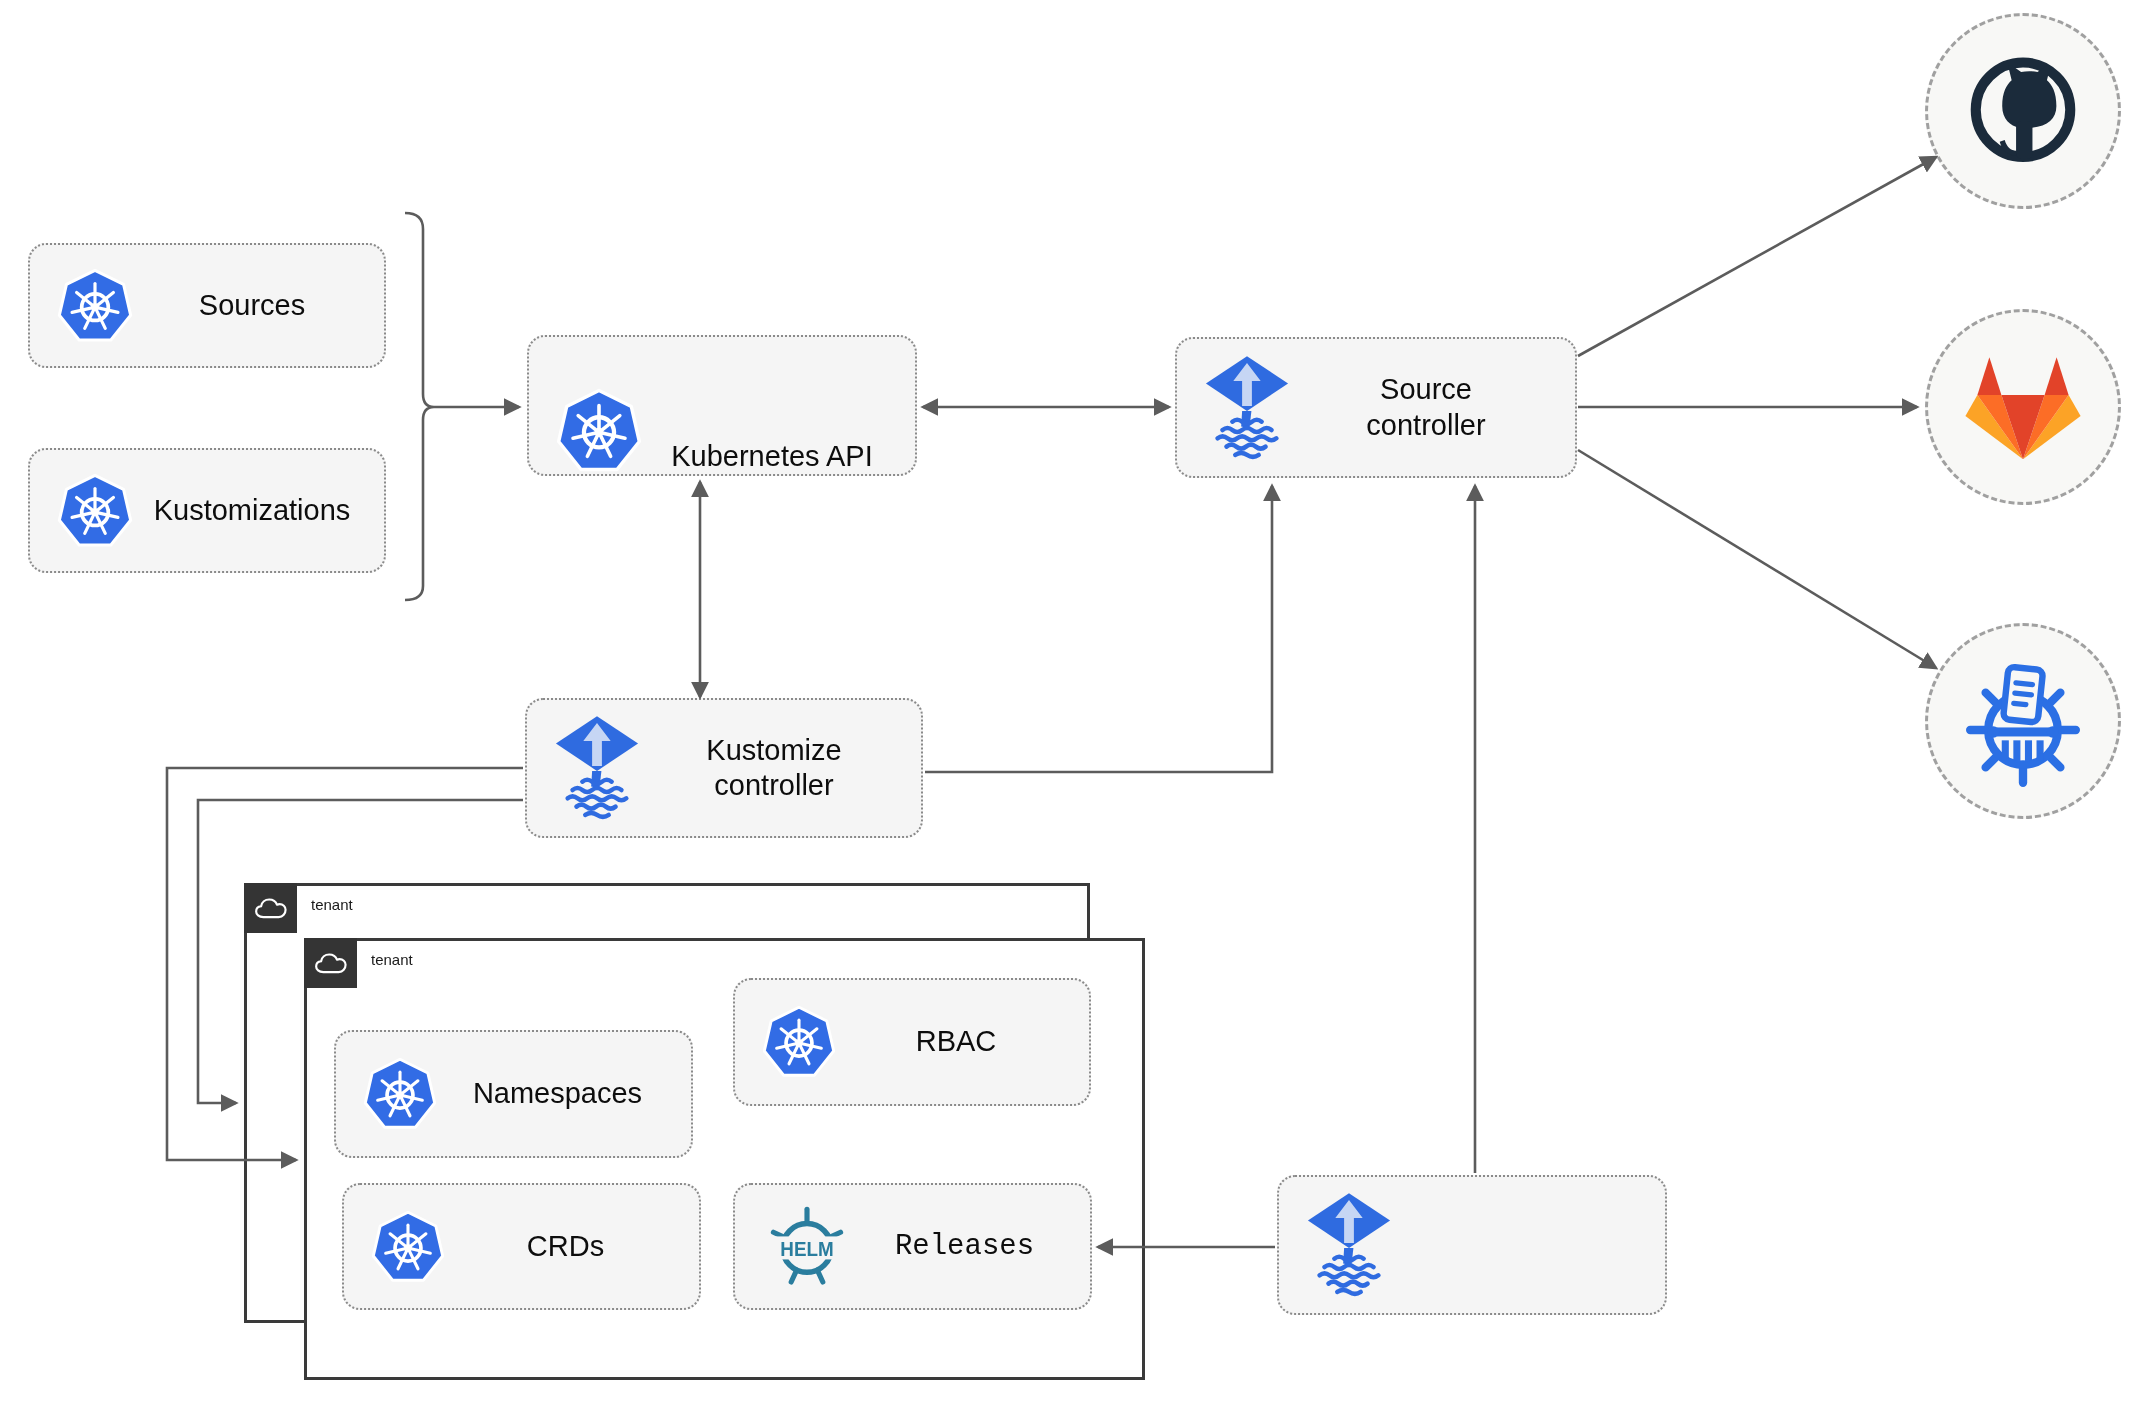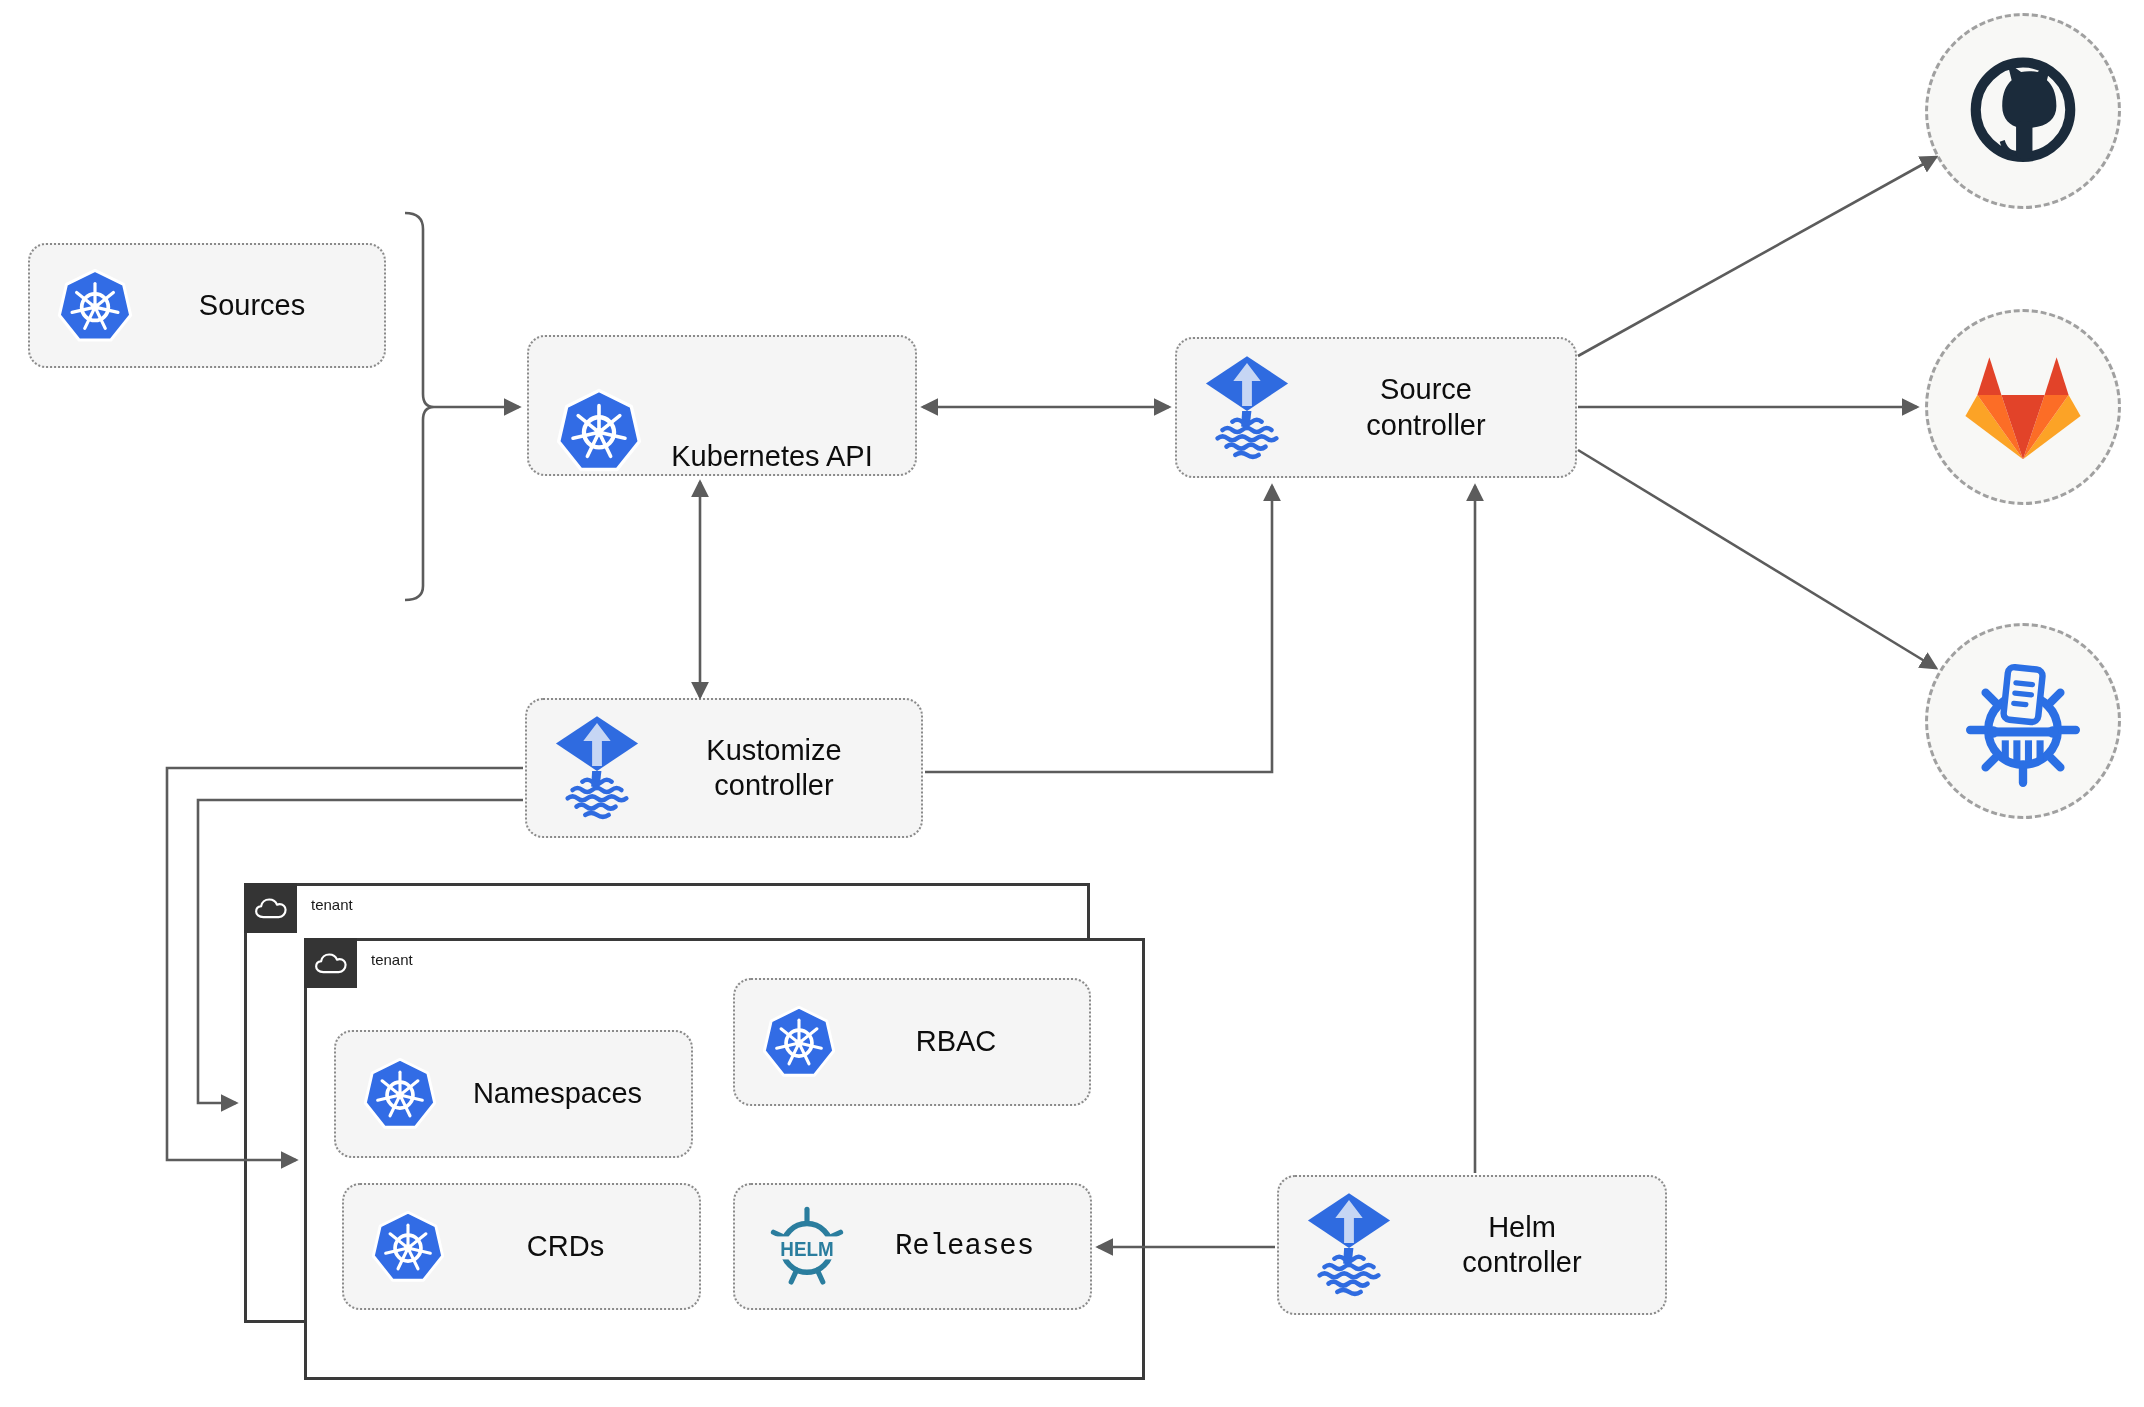--- a/index.html
+++ b/index.html
@@ -146,20 +146,28 @@
 
   <div class="node" style="left:28px;top:243px;width:358px;height:125px;">
     <span class="icon">
       <svg viewBox="0 0 100 100" width="78" height="76">
           <use href="#sym-k8s"></use>
         </svg>
       </span>
     <span class="label">Sources</span>
   </div>
 
+  <div class="node" style="left:28px;top:448px;width:358px;height:125px;">
+    <span class="icon">
+      <svg viewBox="0 0 100 100" width="78" height="76">
+          <use href="#sym-k8s"></use>
+        </svg>
+      </span>
+    <span class="label">Kustomizations</span>
+  </div>
 
   <div class="node" style="left:527px;top:335px;width:390px;height:141px;align-items:flex-end;">
     <span class="icon">
       <svg viewBox="0 0 100 100" width="88" height="86">
           <use href="#sym-k8s"></use>
         </svg>
       </span>
     <span class="label">Kubernetes API</span>
   </div>
 
@@ -180,21 +188,20 @@
       </span>
     <span class="label">Kustomize controller</span>
   </div>
 
   <div class="node wrap" style="left:1277px;top:1175px;width:390px;height:140px;">
     <span class="icon">
       <svg viewBox="0 0 90 112" width="88" height="110">
           <use href="#sym-flux"></use>
         </svg>
       </span>
-    <span class="label">Helm controller</span>
   </div>
 
   <div class="node" style="left:334px;top:1030px;width:359px;height:128px;">
     <span class="icon">
       <svg viewBox="0 0 100 100" width="76" height="74">
           <use href="#sym-k8s"></use>
         </svg>
       </span>
     <span class="label">Namespaces</span>
   </div>

